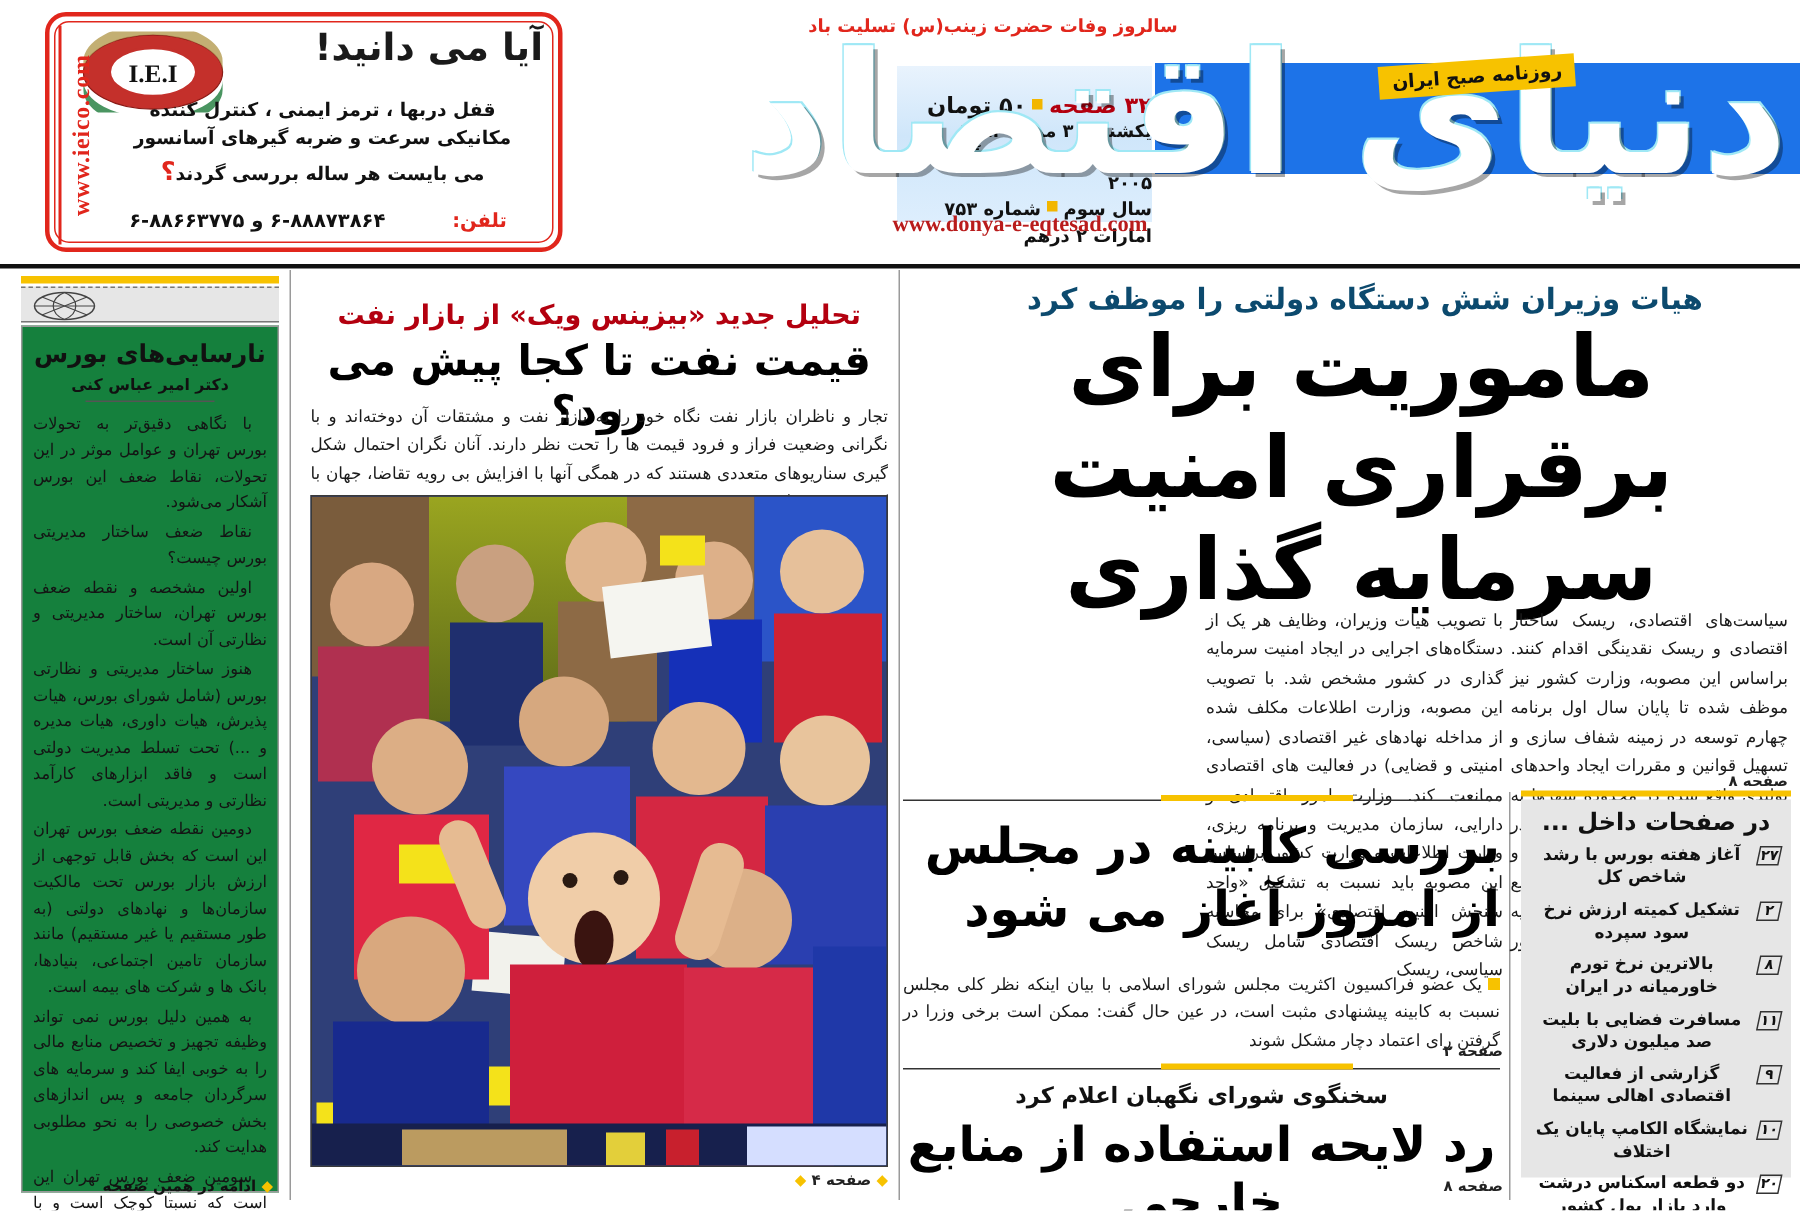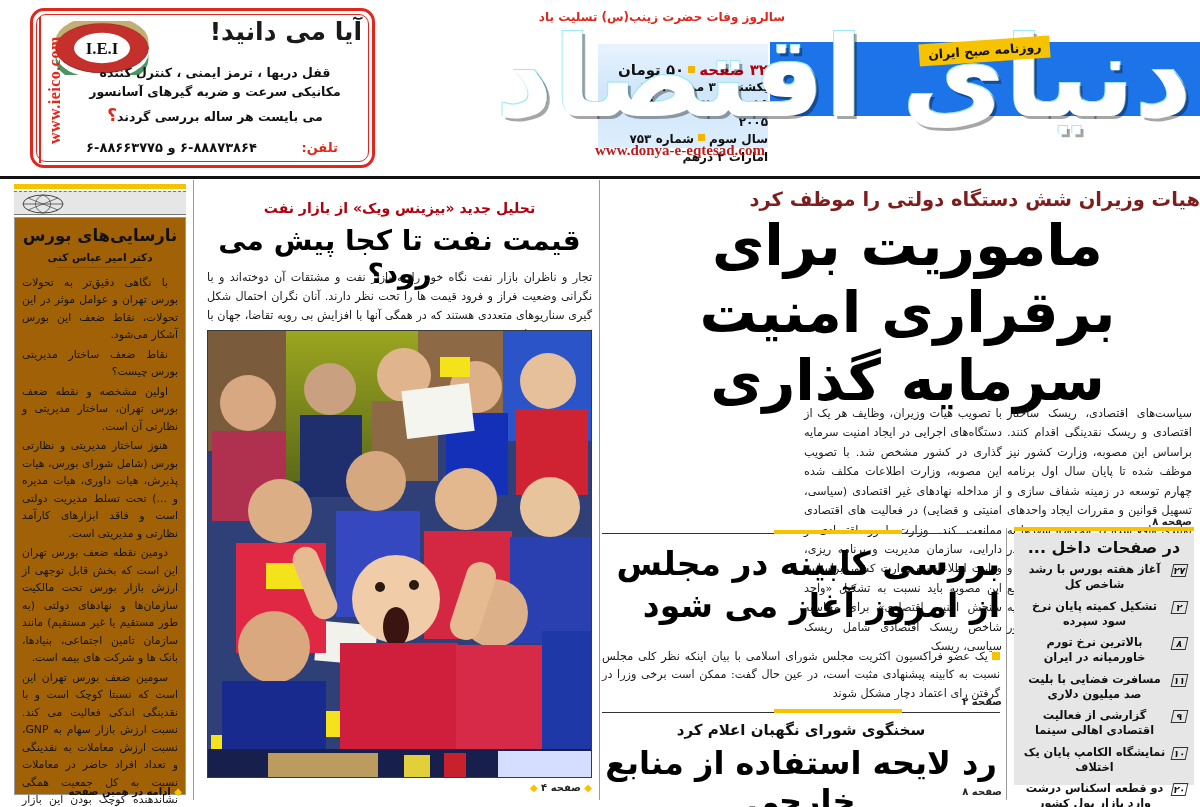--- a/index.html
+++ b/index.html
@@ -142,22 +142,22 @@
     z-index: 4;
   }
 
   
   .hr-thick { position: absolute; left: 0; width: 1200px; height: 3px; background: #111; }
   .vrule { position: absolute; width: 1px; background: #9a9a9a; }
 
   
   #lead-kicker {
     position: absolute; right: 0; top: 188px; width: 580px;
-    text-align: right;
-    font-size: 19.5px; font-weight: bold; color: #7f1d1d;
+    text-align: center;
+    font-size: 19.5px; font-weight: bold; color: #0c4a6e;
   }
   #lead-head {
     position: absolute; right: 0; top: 212px; width: 585px;
     text-align: center;
     font-size: 57px; font-weight: bold; color: #000;
     line-height: 1.18;
     letter-spacing: -1px;
   }
   .lead-body {
     position: absolute;
@@ -220,21 +220,21 @@
   }
   #m2-head {
     position: absolute; right: 200px; top: 744px; width: 398px;
     text-align: center; font-size: 32px; font-weight: bold; color: #000;
     letter-spacing: -0.5px;
   }
 
   
   #oil-kicker {
     position: absolute; right: 608px; top: 200px; width: 385px;
-    text-align: center; font-size: 14px; font-weight: bold; color: #b3000f;
+    text-align: center; font-size: 18px; font-weight: bold; color: #b3000f;
   }
   #oil-head {
     position: absolute; right: 608px; top: 224px; width: 385px;
     text-align: center; font-size: 28px; font-weight: bold; color: #000;
     letter-spacing: -0.5px;
   }
   #oil-body {
     position: absolute; right: 608px; top: 268px; width: 385px;
     font-size: 11.2px; color: #1a1a1a; line-height: 1.7;
     text-align: justify;
@@ -263,21 +263,21 @@
   }
   #ed-header .lbl {
     position: absolute; right: 6px; top: 4px;
     font-size: 12px; font-weight: normal; color: #701a75; margin-top: 26px;
   }
   #ed-globe { position: absolute; left: 6px; top: 1px; }
   #ed-box {
     position: absolute; right: 1014px; top: 217px;
     width: 172px; height: 578px;
     border: 1px solid #999;
-    background: #a16207;
+    background: #15803d;
     padding: 8px 7px 0;
   }
   #ed-title { text-align: center; font-size: 16.5px; font-weight: bold; color: #111; }
   #ed-author { text-align: center; font-size: 10.5px; font-weight: bold; color: #111; margin: 6px 0 4px; }
   #ed-divider { width: 86px; height: 1px; background: #555; margin: 0 auto 6px; }
   #ed-body { font-size: 10.8px; color: #141414; line-height: 1.62; text-align: justify; }
   #ed-body p { margin: 0 0 2px; text-indent: 10px; }
   #ed-more {
     position: absolute; right: 1018px; top: 786px;
     font-size: 10px; font-weight: bold; color: #111;
@@ -365,21 +365,21 @@
   <div id="index-rule"></div>
   <div id="index-box">
     <div id="index-title">در صفحات داخل ...</div>
 
     <div class="index-item">
       <span class="pg">۲۷</span>
       <span class="tx">آغاز هفته بورس با رشد شاخص کل</span>
     </div>
     <div class="index-item">
       <span class="pg">۲</span>
-      <span class="tx">تشکیل کمیته پایان نرخ سود سپرده</span>
+      <span class="tx">تشکیل کمیته ارزش نرخ سود سپرده</span>
     </div>
     <div class="index-item">
       <span class="pg">۸</span>
       <span class="tx">بالاترین نرخ تورم خاورمیانه در ایران</span>
     </div>
     <div class="index-item">
       <span class="pg">۱۱</span>
       <span class="tx">مسافرت فضایی با بلیت صد میلیون دلاری</span>
     </div>
     <div class="index-item">
@@ -509,20 +509,21 @@
   <div id="ed-box">
     <div id="ed-title">نارسایی‌های بورس</div>
     <div id="ed-author">دکتر امیر عباس کنی</div>
     <div id="ed-divider"></div>
     <div id="ed-body">
       <p>با نگاهی دقیق‌تر به تحولات بورس تهران و عوامل موثر در این تحولات، نقاط ضعف این بورس آشکار می‌شود.</p>
       <p>نقاط ضعف ساختار مدیریتی بورس چیست؟</p>
       <p>اولین مشخصه و نقطه ضعف بورس تهران، ساختار مدیریتی و نظارتی آن است.</p>
       <p>هنوز ساختار مدیریتی و نظارتی بورس (شامل شورای بورس، هیات پذیرش، هیات داوری، هیات مدیره و ...) تحت تسلط مدیریت دولتی است و فاقد ابزارهای کارآمد نظارتی و مدیریتی است.</p>
       <p>دومین نقطه ضعف بورس تهران این است که بخش قابل توجهی از ارزش بازار بورس تحت مالکیت سازمان‌ها و نهادهای دولتی (به طور مستقیم یا غیر مستقیم) مانند سازمان تامین اجتماعی، بنیادها، بانک ها و شرکت های بیمه است.</p>
+      <p>به همین دلیل بورس نمی تواند وظیفه تجهیز و تخصیص منابع مالی را به خوبی ایفا کند و سرمایه های سرگردان جامعه و پس اندازهای بخش خصوصی را به نحو مطلوبی هدایت کند.</p>
       <p>سومین ضعف بورس تهران این است که نسبتا کوچک است و با نقدینگی اندکی فعالیت می کند. نسبت ارزش بازار سهام به GNP، نسبت ارزش معاملات به نقدینگی و تعداد افراد حاضر در معاملات نسبت به کل جمعیت همگی نشاندهنده کوچک بودن این بازار است.</p>
     </div>
   </div>
 
   <div id="ed-more">
     <span class="dot">◆</span>
     <span>ادامه در همین صفحه</span>
   </div>
 
 </div>

